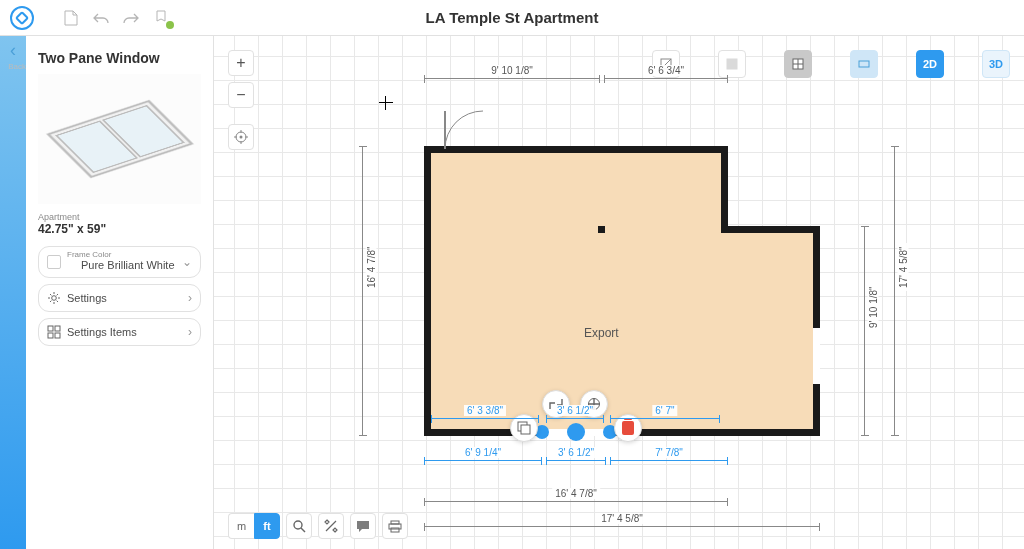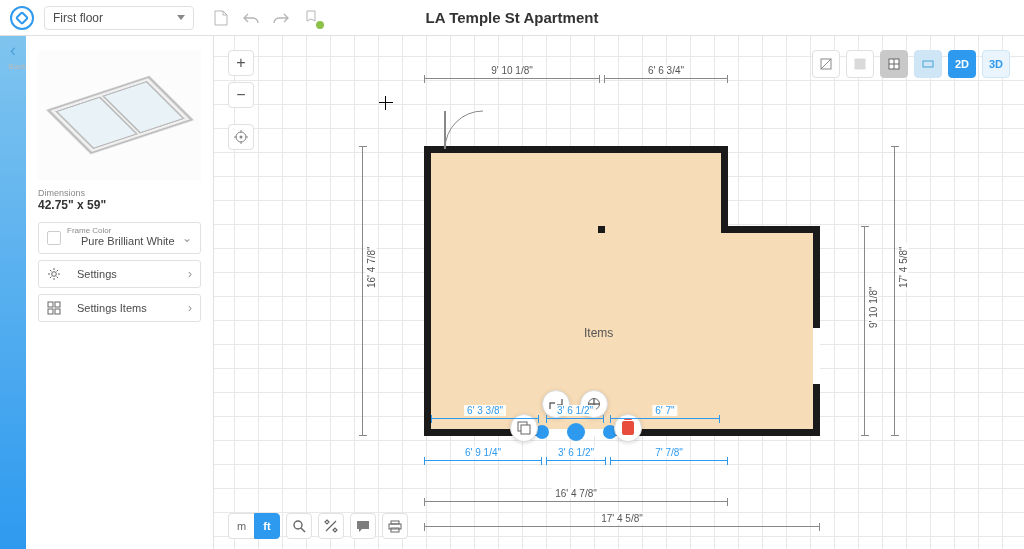--- a/index.html
+++ b/index.html
@@ -40,44 +40,44 @@
   .back-btn { position:absolute; left:0; top:40px; width:26px; text-align:center; color:#4a9fd8; font-size:18px; cursor:pointer; }
   .back-label { position:absolute; left:0; top:62px; width:26px; text-align:right; font-size:8px; color:#bbb; }
 
   
   .props { position:absolute; left:26px; top:36px; width:188px; bottom:0; background:#fff; border-right:1px solid var(--panel-border); padding:14px 12px; }
   .props h2 { font-size:14px; font-weight:700; color:#333; margin-bottom:8px; }
   .window-preview { width:100%; height:130px; background:#fcfcfc; display:flex; align-items:center; justify-content:center; }
   .window-preview svg { transform: rotateX(55deg) rotateZ(-30deg); }
   .dim-label { font-size:9px; color:var(--text-light); margin-top:8px; }
   .dim-val { font-size:12px; font-weight:600; color:#333; margin-bottom:10px; }
-  .prop-row { width:100%; border:1px solid var(--panel-border); border-radius:3px; padding:6px 8px; margin-bottom:6px; display:flex; align-items:center; font-size:12px; color:var(--text); cursor:pointer; position:relative; }
+  .prop-row { width:100%; border:1px solid var(--panel-border); border-radius:11px; padding:6px 8px; margin-bottom:6px; display:flex; align-items:center; font-size:12px; color:var(--text); cursor:pointer; position:relative; }
   .prop-row .tiny { font-size:8px; color:var(--text-light); position:absolute; top:3px; left:28px; }
   .prop-row .val { margin-left:20px; margin-top:6px; font-size:11px; }
-  .prop-row.simple .val { margin-top:0; margin-left:16px; }
+  .prop-row.simple .val { margin-top:0; margin-left:6px; }
   .prop-row .rchev { margin-left:auto; color:#999; }
   .pi { width:14px; height:14px; display:inline-flex; align-items:center; justify-content:center; color:#666; }
 
   
   .collapse-handle { position:absolute; left:214px; top:260px; width:18px; height:40px; background:var(--accent); border-radius:0 4px 4px 0; color:#fff; display:flex; align-items:center; justify-content:center; cursor:pointer; font-size:12px; }
 
   
   .canvas { position:absolute; left:214px; top:36px; right:0; bottom:0; background:#fff;
     background-image: linear-gradient(var(--grid) 1px, transparent 1px), linear-gradient(90deg, var(--grid) 1px, transparent 1px);
     background-size: 24px 24px; background-position: -4px -4px;
   }
   
   .zoom-ctrl { position:absolute; left:14px; top:14px; display:flex; flex-direction:column; gap:6px; }
   .zoom-ctrl button, .zc-btn { width:26px; height:26px; border:1px solid var(--panel-border); background:#fff; border-radius:4px; cursor:pointer; font-size:16px; color:#555; display:flex; align-items:center; justify-content:center; }
   .recenter { margin-top:10px; }
 
   
   .view-toggles { position:absolute; right:14px; top:14px; display:flex; gap:6px; }
   .vt-group { display:flex; gap:6px; }
-  .vt { width:28px; height:28px; border:1px solid var(--panel-border); background:#fff; border-radius:4px; cursor:pointer; display:flex; align-items:center; justify-content:center; font-size:11px; font-weight:600; color:#666; }
+  .vt { width:28px; height:28px; border:1px solid var(--panel-border); background:#fff; border-radius:4px; cursor:pointer; display:flex; align-items:center; justify-content:center; font-size:11px; font-weight:600; color:#666;margin-left:32px; }
   .vt.active { background:var(--accent); color:#fff; border-color:var(--accent); }
   .vt.gray-active { background:#c9c9c9; border-color:#c9c9c9; }
   .vt.blue-fill { background:#cfe6f7; border-color:#cfe6f7; }
 
   
   .plan { position:absolute; left:210px; top:110px; }
   .room { position:relative; }
   .room .floor {
     position:absolute; background:var(--floor); border:7px solid var(--wall);
   }
@@ -139,24 +139,20 @@
   .bb-group .bb:first-child { border-radius:4px 0 0 4px; border-right:none; }
   .bb-group .bb:last-child { border-radius:0 4px 4px 0; }
 </style>
 </head>
 <body>
 
 <div class="topbar">
   <div class="logo-circle">
       <div class="logo-inner"></div>
     </div>
-  <div class="floor-select">
-    <span>First floor</span>
-    <span class="chevron-down"></span>
-  </div>
   <div class="tb-tools">
     <span class="tb-icon">
       <svg width="14" height="16" viewBox="0 0 14 16">
           <path d="M1 1h8l4 4v10H1z" fill="none" stroke="currentColor"></path>
           <path d="M9 1v4h4" fill="none" stroke="currentColor"></path>
         </svg>
     </span>
     <span class="tb-icon">
       <svg width="16" height="12" viewBox="0 0 16 12">
           <path d="M5 2L1 6l4 4M1 6h9a5 5 0 015 5" fill="none" stroke="currentColor" stroke-width="1.3"></path>
@@ -175,28 +171,29 @@
     </span>
   </div>
   <div class="doc-title">LA Temple St Apartment</div>
 </div>
 
 <div class="blue-strip"></div>
 <div class="back-btn">‹</div>
 <div class="back-label">Back</div>
 
 <div class="props">
+  <h2>Two Pane Window</h2>
   <div class="window-preview">
     <svg width="120" height="90" viewBox="0 0 120 90">
       <rect x="2" y="2" width="116" height="86" fill="#f1f1f1" stroke="#bdbdbd" stroke-width="3"></rect>
       <rect x="8" y="8" width="50" height="74" fill="#e8f2f7" stroke="#bdbdbd" stroke-width="2"></rect>
       <rect x="62" y="8" width="50" height="74" fill="#e8f2f7" stroke="#bdbdbd" stroke-width="2"></rect>
     </svg>
   </div>
-  <div class="dim-label">Dimensions</div>
+  <div class="dim-label">Apartment</div>
   <div class="dim-val">42.75" x 59"</div>
 
   <div class="prop-row">
     <span class="pi" style="width:14px;height:14px;border:1px solid #ccc;border-radius:2px;background:#fff"></span>
     <span class="tiny">Frame Color</span>
     <span class="val">Pure Brilliant White</span>
     <span class="rchev">⌄</span>
   </div>
 
   <div class="prop-row simple">
@@ -276,21 +273,21 @@
   </div>
 
   <div class="cursor"></div>
 
   <div class="plan">
     <div class="room">
       <div class="floor floorA"></div>
       <div class="floor floorB"></div>
       <div class="seam"></div>
       <div class="topseam"></div>
-      <div class="room-label">Items</div>
+      <div class="room-label">Export</div>
 
       <div class="door">
         <svg width="46" height="40">
             <path d="M1 39 A38 38 0 0 1 39 1" fill="none" stroke="#888" stroke-width="1"></path>
             <line x1="1" y1="1" x2="1" y2="39" stroke="#888" stroke-width="2"></line>
           </svg>
       </div>
 
       <div class="right-window"></div>
 

